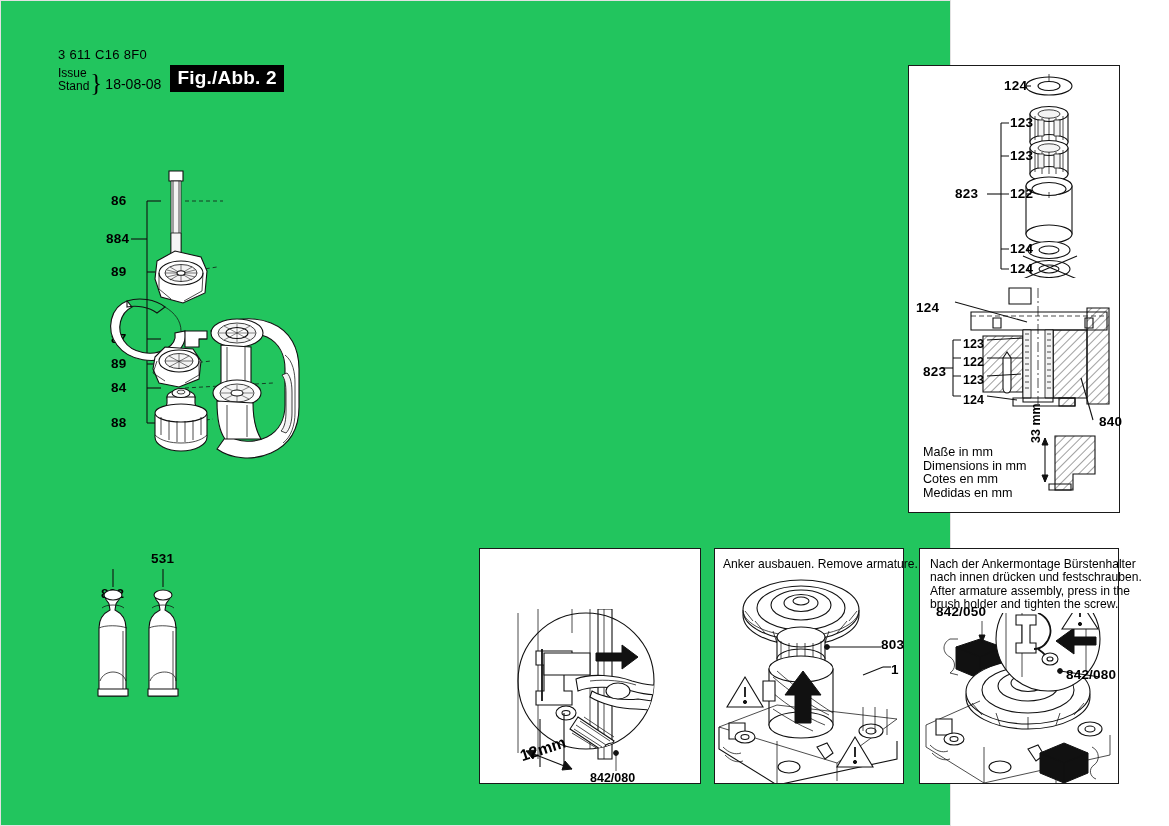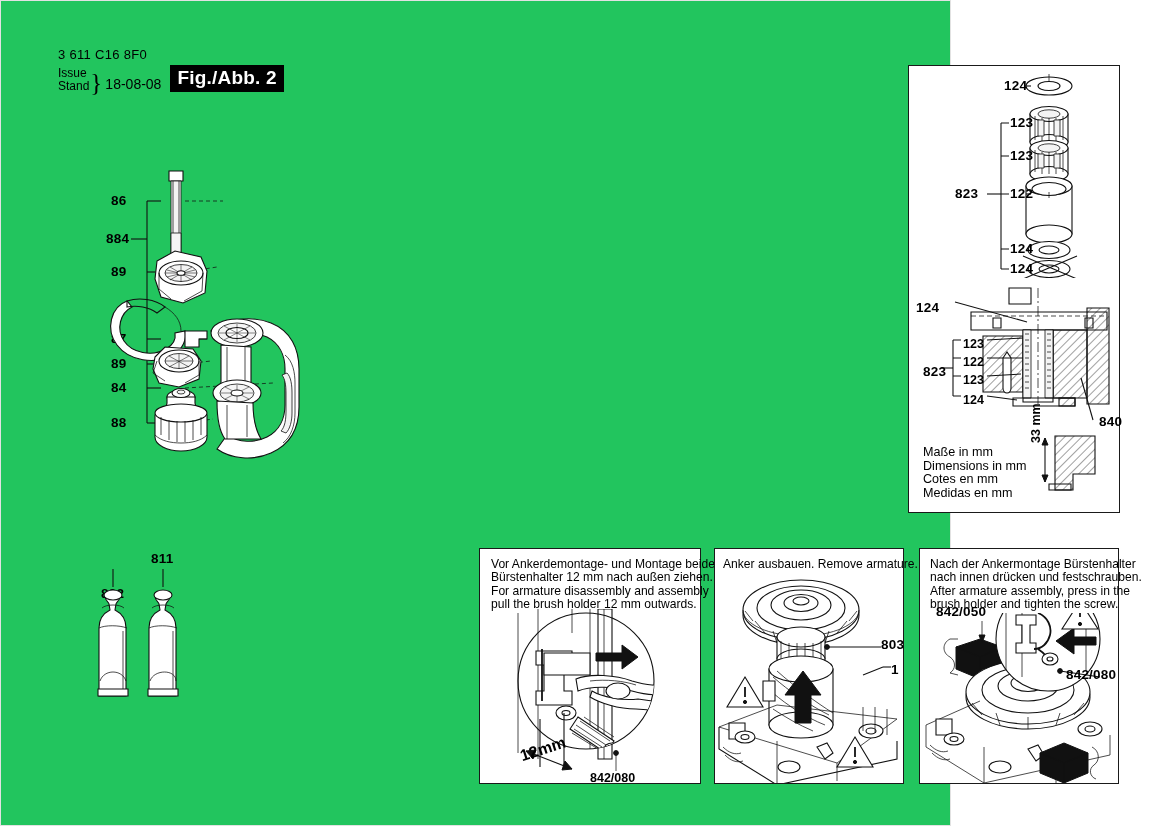--- a/index.html
+++ b/index.html
@@ -172,21 +172,21 @@
         </g>
         <ellipse class="fl-w" cx="186" cy="232" rx="6" ry="3"></ellipse>
         <path class="fl-w" d="M166 240 c0 18 2 30 8 38 l36 0 c-6 -10 -8 -22 -8 -36 z"></path>
         <path class="ln-t" d="M176 244 v34 M196 244 v32"></path>
       </g>
     </svg>
   </div>
 
   <div class="abs" style="left:50px;top:540px;width:200px;height:180px;">
     <div class="abs lbl" style="left:50px;top:10px;margin-top:35px;">892</div>
-    <div class="abs lbl" style="left:100px;top:10px;">811</div>
+    <div class="abs lbl" style="left:100px;top:10px;">531</div>
     <svg width="200" height="180" viewBox="0 0 200 180" style="position:absolute;left:0;top:0;">
       <path class="ln" d="M62 28 v18"></path>
       <path class="ln" d="M112 28 v18"></path>
 
       <g>
         <path class="fl-w" d="M55 55 c0 -7 14 -7 14 0 c0 5 -4 6 -4 8 l-1 6
                                c8 4 11 10 11 18 v68 h-27 v-68 c0 -8 3 -14 11 -18 l-1 -6 c0 -2 -4 -3 -4 -8z"></path>
         <ellipse class="fl-w" cx="62" cy="54" rx="9" ry="5"></ellipse>
         <path class="ln-t" d="M51 67 c4 -4 18 -4 22 0"></path>
         <path class="ln-t" d="M48 87 c6 -3 20 -3 28 0"></path>
@@ -349,24 +349,20 @@
 
     <div class="abs" style="left:14px;top:380px;">
       <div class="txt">Maße in mm</div>
       <div class="txt">Dimensions in mm</div>
       <div class="txt">Cotes en mm</div>
       <div class="txt">Medidas en mm</div>
     </div>
   </div>
 
   <div class="abs frame" style="left:478px;top:547px;width:222px;height:236px;">
-    <div class="abs cap" style="left:11px;top:9px;">Vor Ankerdemontage- und Montage beide
-Bürstenhalter 12 mm nach außen ziehen.
-For armature disassembly and assembly
-pull the brush holder 12 mm outwards.</div>
     <svg width="222" height="175" viewBox="0 0 222 175" style="position:absolute;left:0;top:60px;">
 
       <g>
         <path class="ln-t" d="M38 4 v140 M58 0 v150 M92 0 v24 M110 0 v140 M120 0 v150"></path>
         <path class="fl-w" d="M118 0 h14 v150 h-14z"></path>
         <path class="ln-t" d="M124 0 v150"></path>
       </g>
 
       <circle class="ln" cx="106" cy="72" r="68"></circle>
       <g clip-path="url(#c1)">

